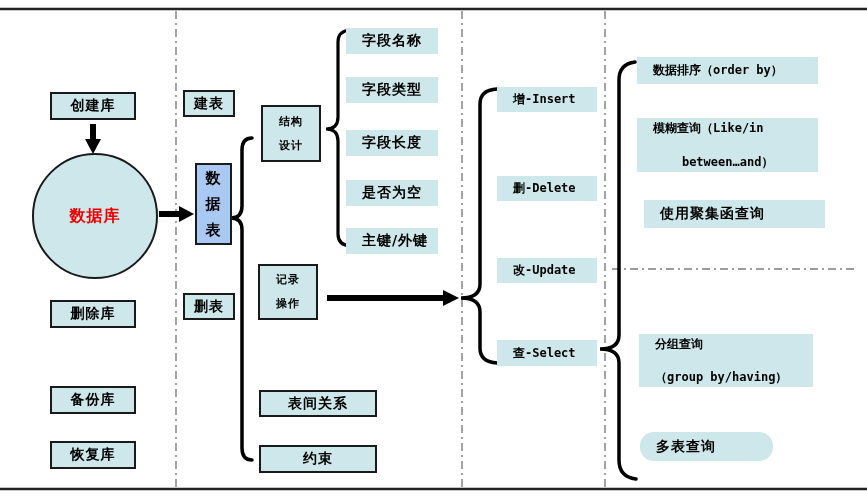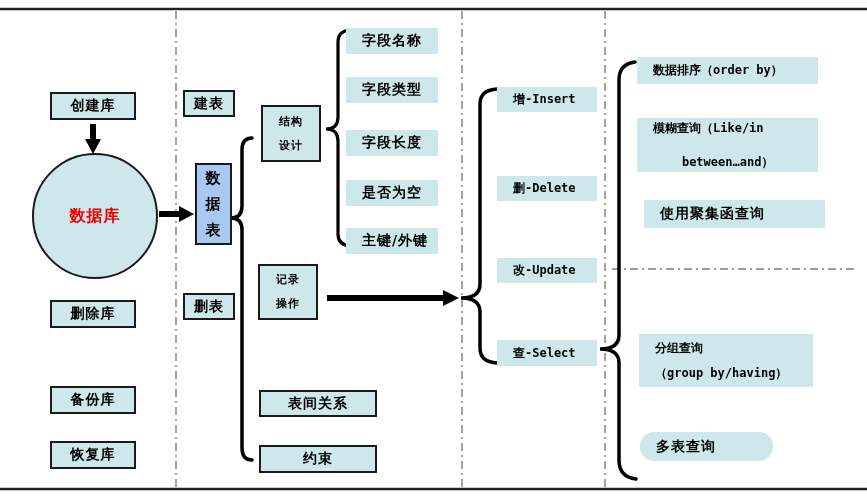--- a/index.html
+++ b/index.html
@@ -102,17 +102,17 @@
 
   <div class="box left mono" style="left:497px; top:87px; width:100px; height:25px;">增-Insert</div>
   <div class="box left mono" style="left:497px; top:176px; width:100px; height:25px;">删-Delete</div>
   <div class="box left mono" style="left:497px; top:258px; width:100px; height:25px;">改-Update</div>
   <div class="box left mono" style="left:497px; top:340px; width:100px; height:26px;">查-Select</div>
 
   <div class="box left mono" style="left:637px; top:57px; width:181px; height:27px;">数据排序（order by）</div>
   <div class="box left mono" style="left:637px; top:118px; width:181px; height:54px; line-height:34px;">模糊查询（Like/in
     between…and）</div>
   <div class="box left" style="left:637px; top:200px; width:181px; height:28px;margin-left:7px;">使用聚集函查询</div>
-  <div class="box left mono" style="left:639px; top:334px; width:174px; height:53px; line-height:25px;">分组查询
+  <div class="box left mono" style="left:639px; top:334px; width:174px; height:53px; line-height:33px;">分组查询
 （group by/having）</div>
   <div class="box left" style="left:640px; top:432px; width:133px; height:29px;border-radius:14px;">多表查询</div>
 
 </div>
 
 </body></html>

